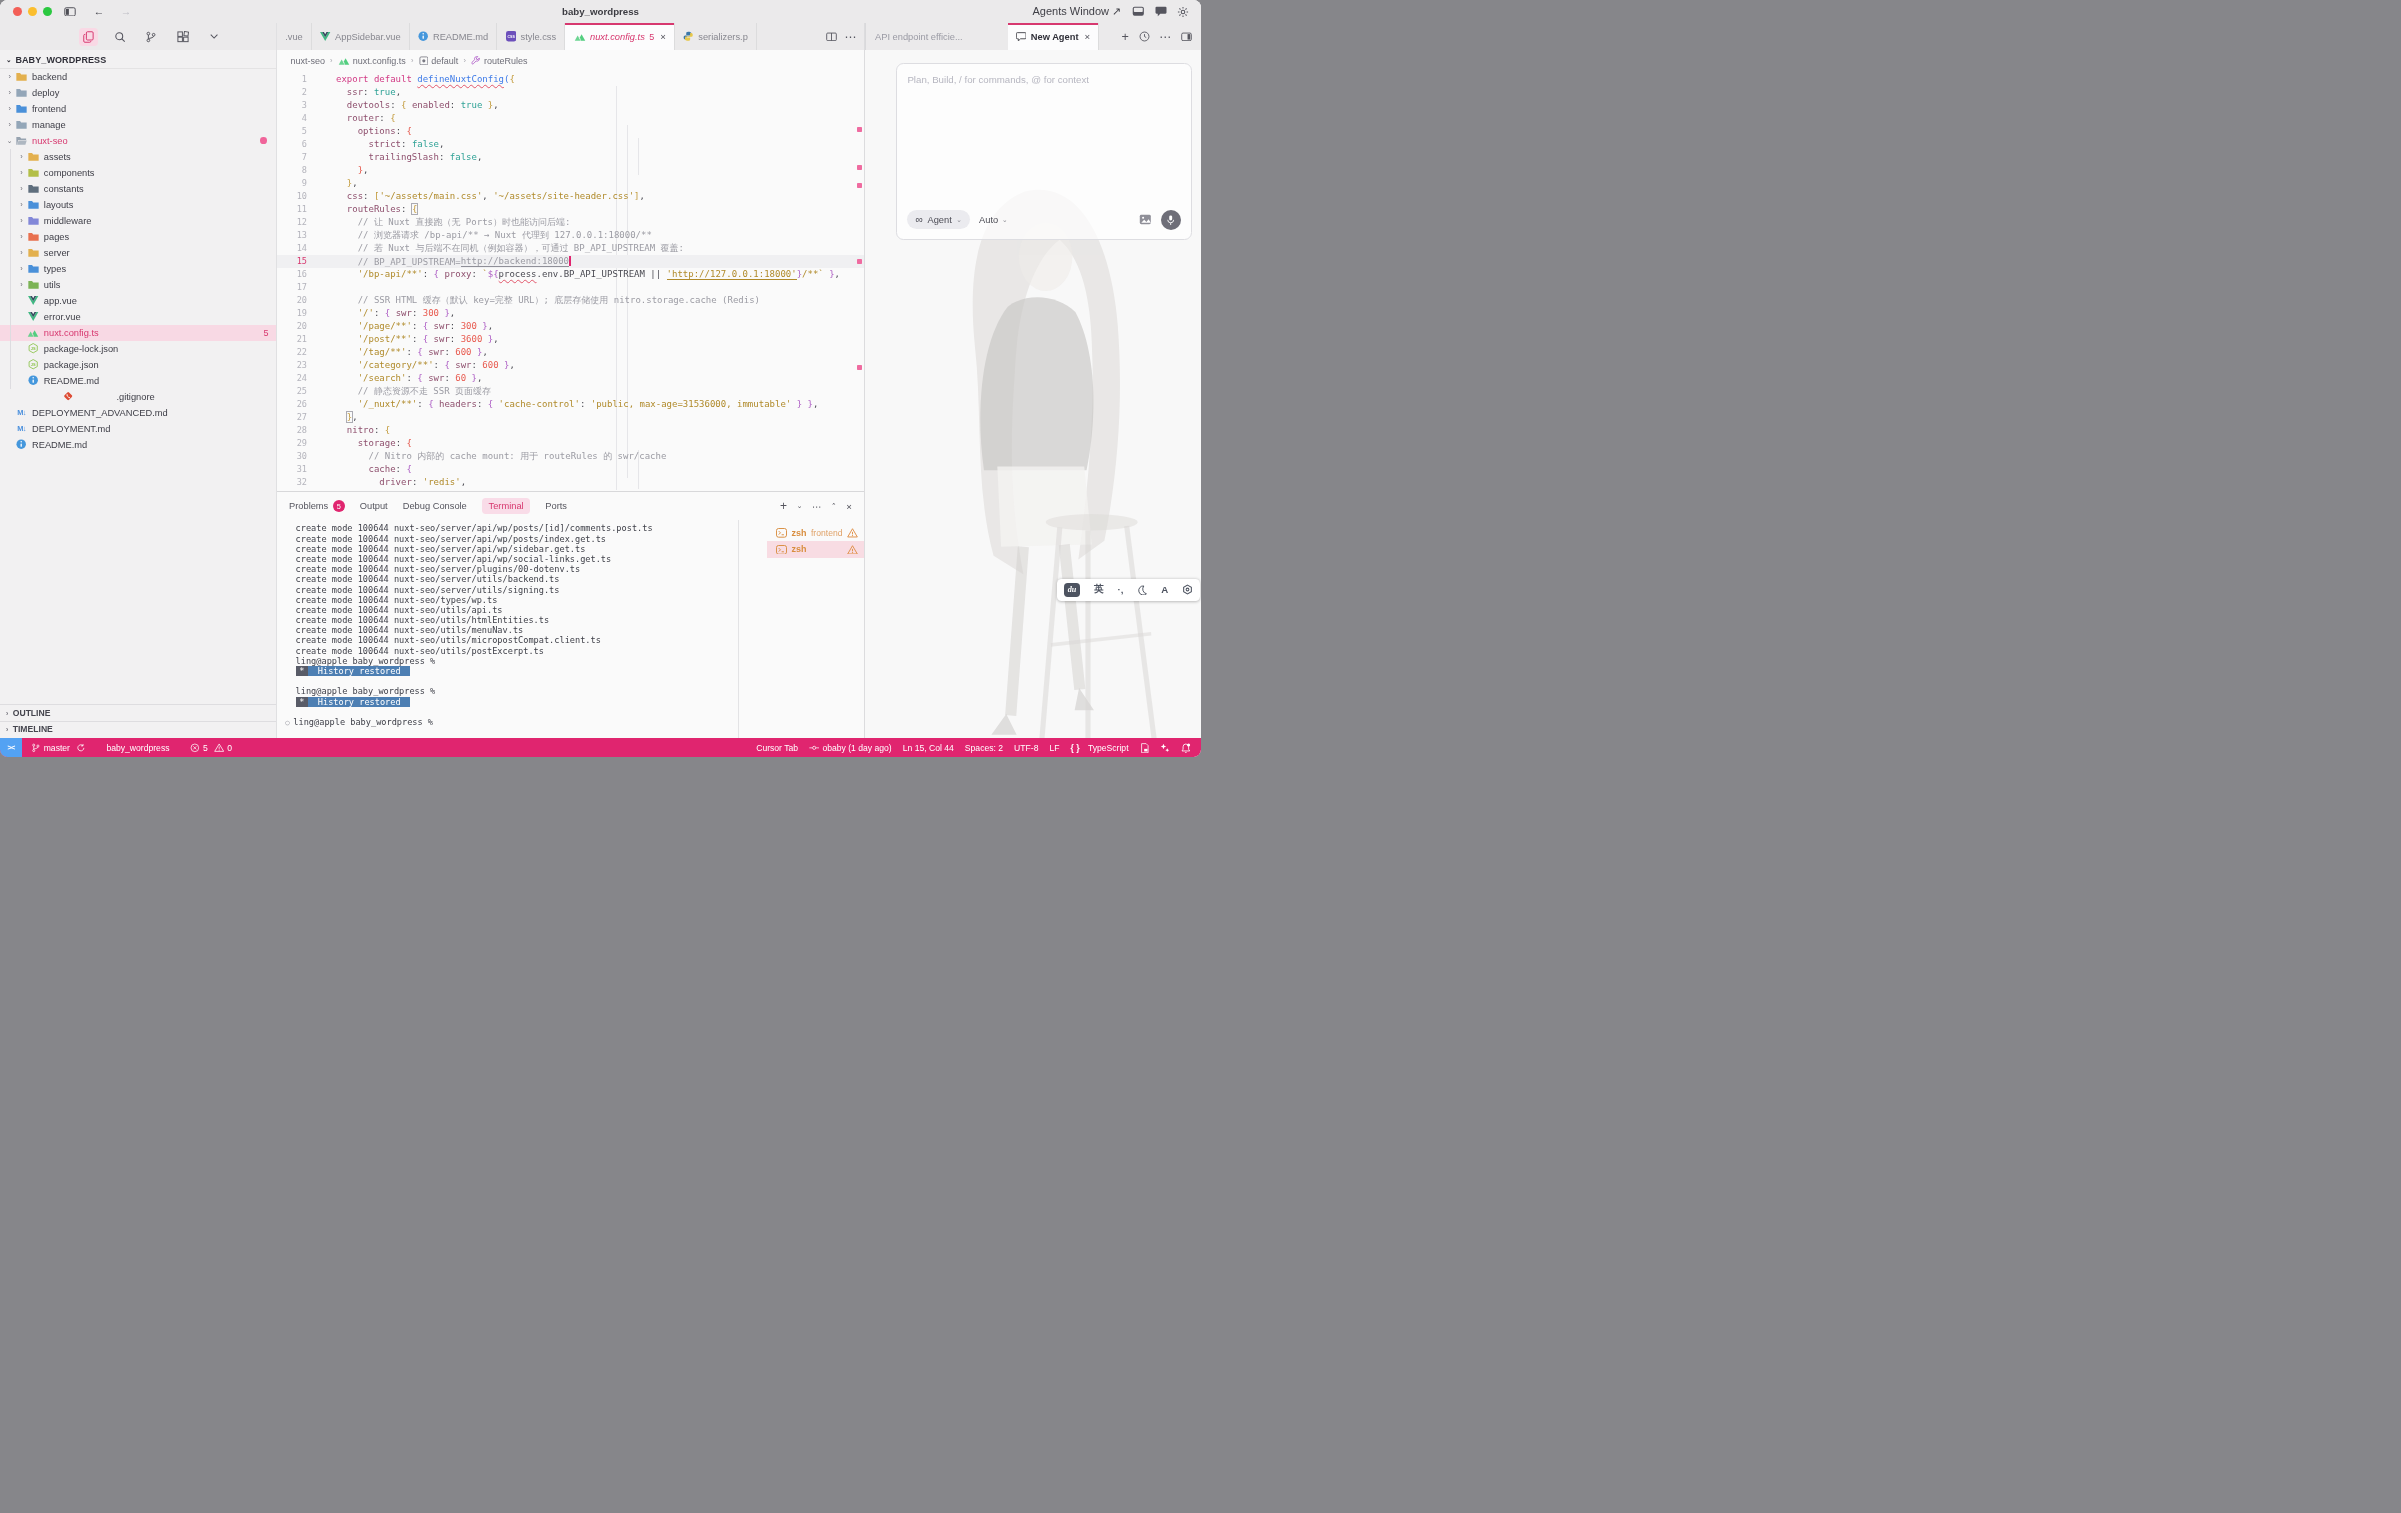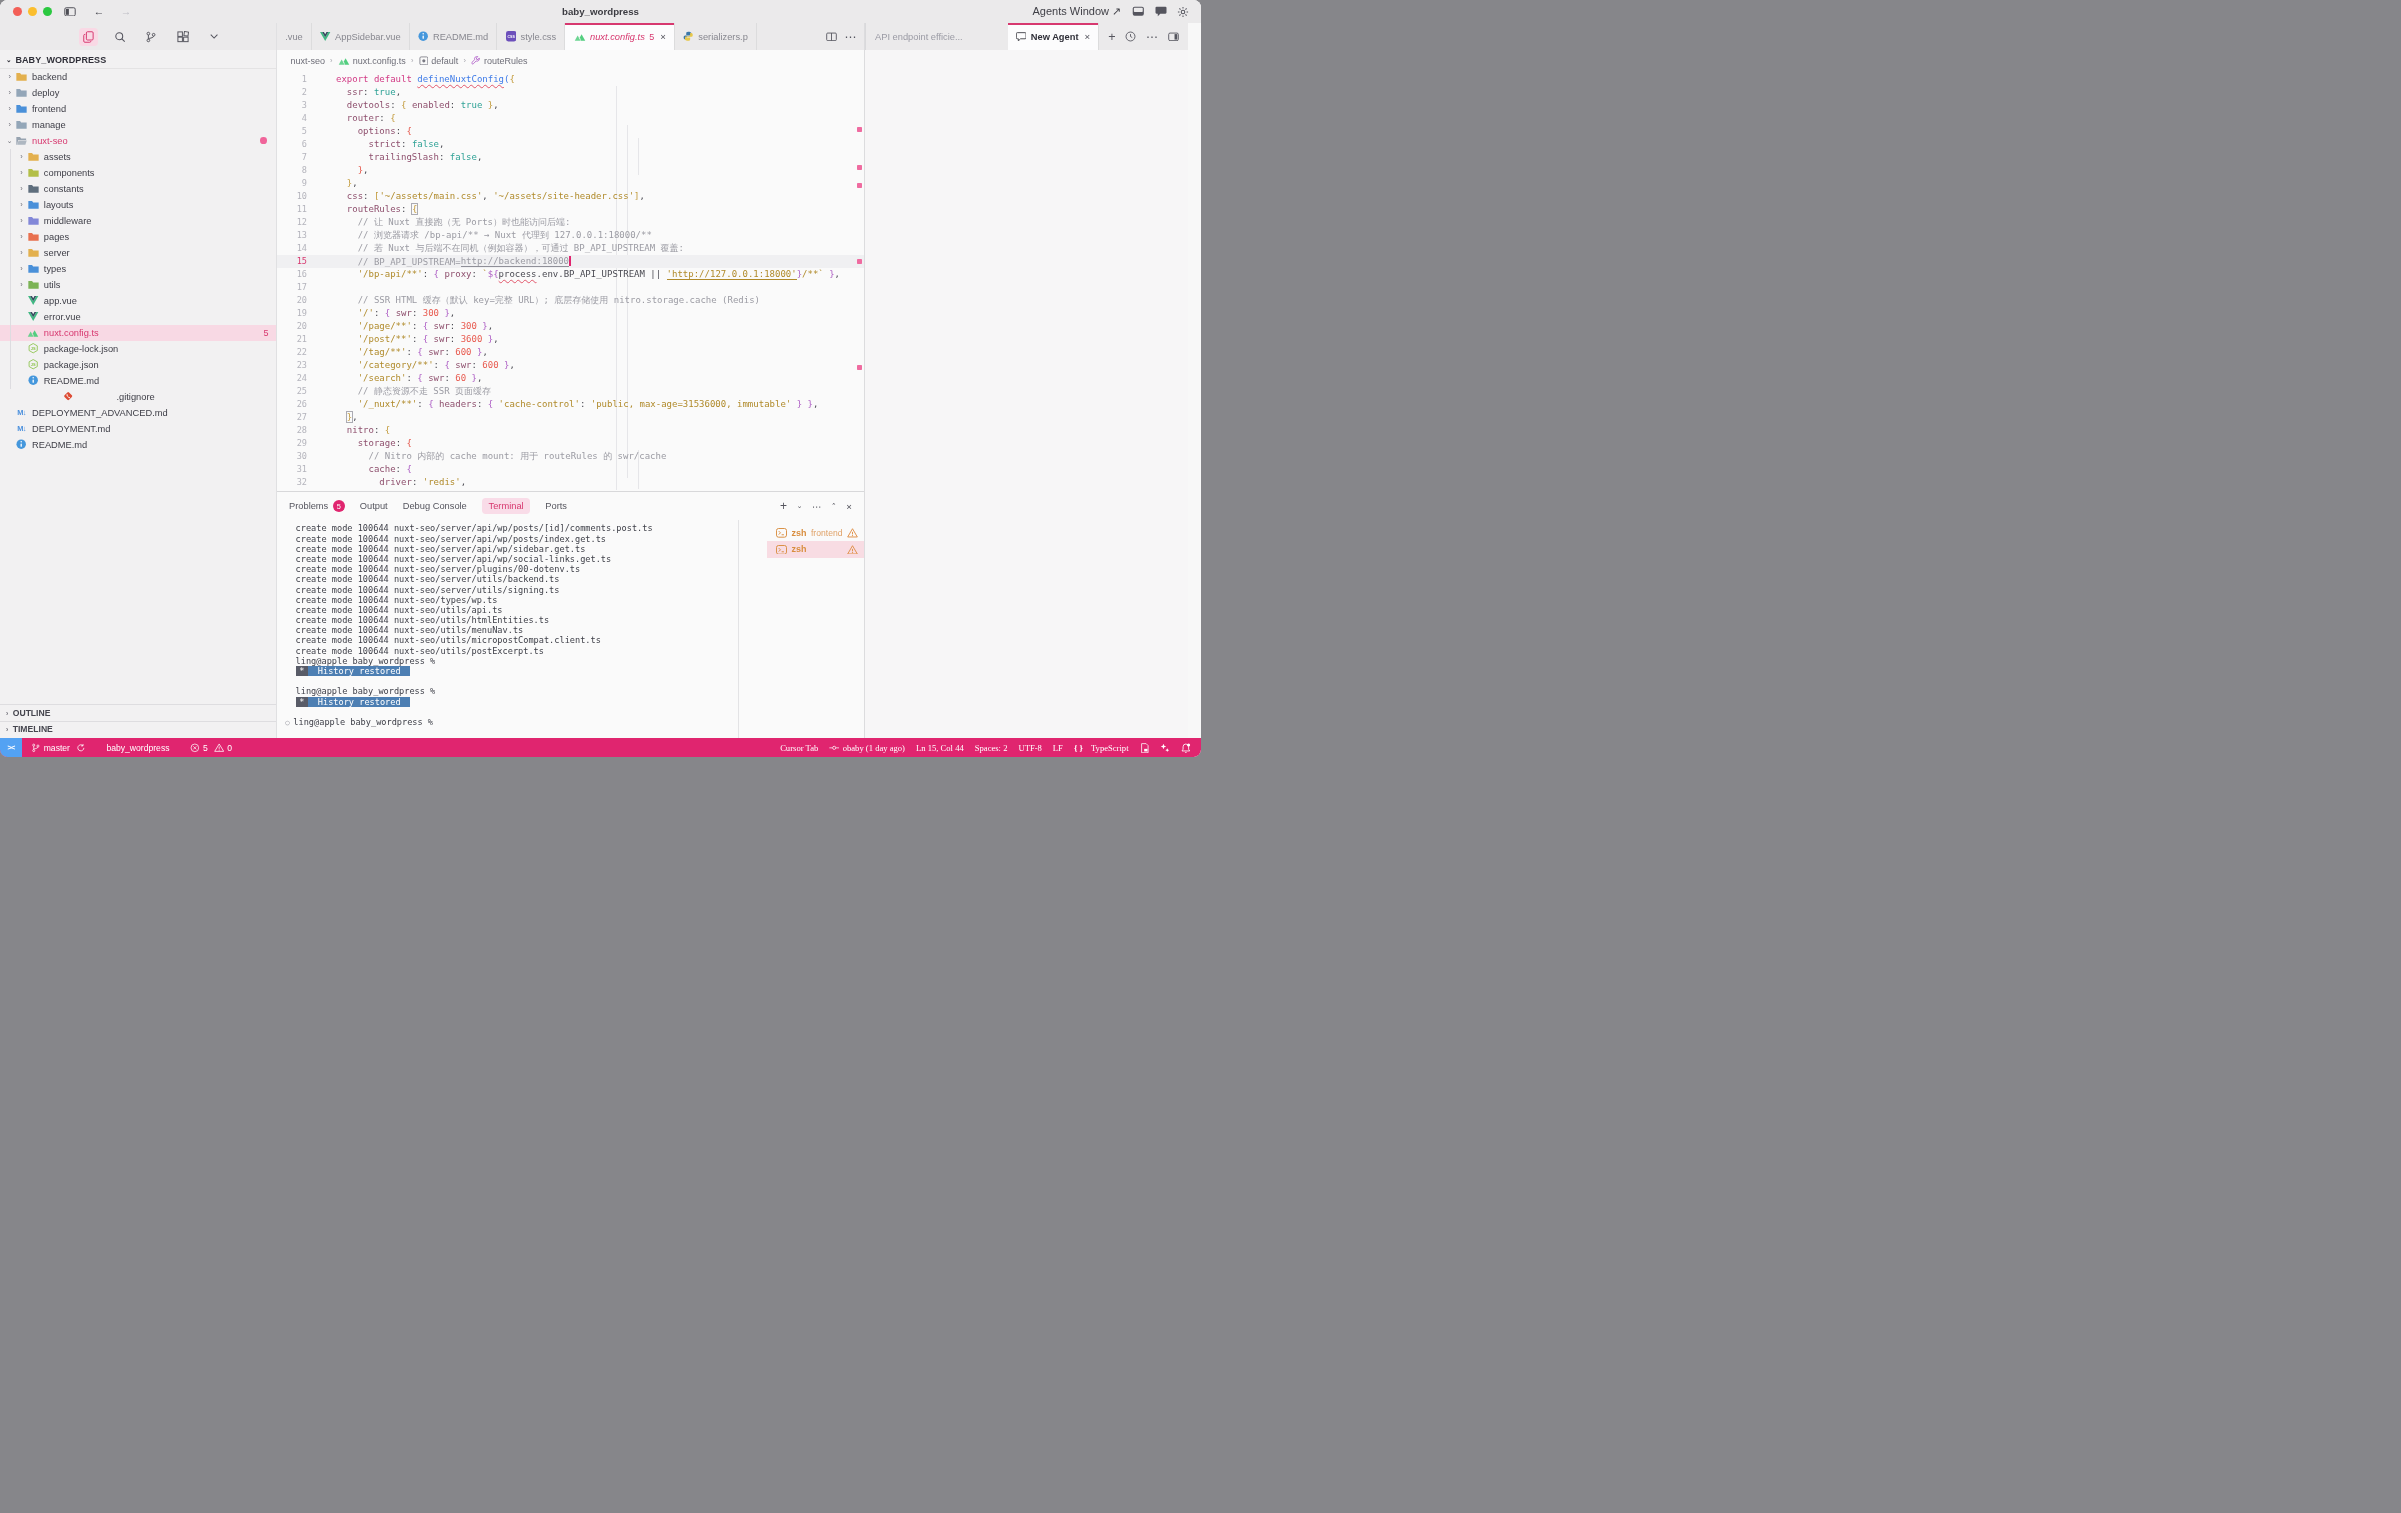--- a/index.html
+++ b/index.html
@@ -87,41 +87,41 @@
   .tline .hist { background:#4d7fb3; color:#fff; padding:0 4.5px; }
   .tline .circ { color:#9a9aa2; margin-left:-10.4px; margin-right:3.7px; font-size:7.4px; }
   .term-list { flex:0 0 118px; border-left:0.7px solid #e3e3e5; padding-top:4.5px;padding-left:28px; }
   .term-row { height:16.4px; display:flex; align-items:center; gap:4.5px; padding:0 6px 0 9px; font-size:9px; color:#d98e3f; }
   .term-row.sel { background:#f8dce3; }
   .term-row .nm { font-weight:600; }
   .term-row .sfx { color:#e0a268; font-size:8.6px; }
   .term-row .warn { margin-left:auto; }
 
   
-  .rightpanel { flex:1; display:flex; flex-direction:row; position:relative; background:#f7f6f7; min-width:0; }
+  .rightpanel { flex:1; display:flex; flex-direction:column; position:relative; background:#f7f6f7; min-width:0; }
   .agent-tabs { height:27px; flex:0 0 27px; background:#ebeaeb; display:flex; align-items:stretch; }
   .ghost-tab { display:flex; align-items:center; padding:0 9px; font-size:9.3px; color:#9a9aa4; white-space:nowrap; }
   .agent-body { flex:1; position:relative; overflow:hidden; background:rgba(250,249,250,.55); }
   .photo { position:absolute; right:0; top:119px; width:336px; height:595px; opacity:.30; pointer-events:none; }
   .chatcard { position:absolute; left:31px; top:13.4px; width:296px; height:177px; background:rgba(255,255,255,.72); border:0.7px solid #dddde1; border-radius:7.4px; padding:9.7px 10.4px; display:flex; flex-direction:column; }
   .chatcard .ph { color:#b6b6c0; font-size:9.7px; }
   .chatcard .bottom { margin-top:auto; display:flex; align-items:center; gap:9px; }
   .pill { background:#ebebef; border-radius:9.7px; height:19.3px; display:flex; align-items:center; gap:4.5px; padding:0 8.2px; font-size:9.3px; color:#4c4c55; }
   .mode { font-size:9.3px; color:#4c4c55; display:flex; gap:3.7px; align-items:center; }
   .chatcard .spacer { flex:1; }
   .cc-ico { color:#8f8f98; }
   .mic { width:20px; height:20px; border-radius:50%; background:#6e6e78; color:#fff; display:flex; align-items:center; justify-content:center; }
   .imebar { position:absolute; left:192px; top:529px; width:143px; height:21.6px; background:#fff; border-radius:4.5px; box-shadow:0 0.7px 3px rgba(0,0,0,.25); display:flex; align-items:center; justify-content:space-around; color:#4d5360; font-size:9.7px; font-weight:700; }
 
   
   .statusbar { height:18.6px; flex:0 0 18.6px; background:#e0256f; display:flex; align-items:center; color:#fff; font-size:8.6px; }
   .sb-remote { width:22px; height:18.6px; background:#53a2f3; display:flex; align-items:center; justify-content:center; font-weight:700; font-size:7.4px; letter-spacing:-0.7px; }
   .sb-left { display:flex; align-items:center; gap:10.4px; margin-left:9px; }
   .sb-item { display:flex; align-items:center; gap:3px; white-space:nowrap; }
-  .sb-right { margin-left:auto; display:flex; align-items:center; gap:11px; margin-right:10.4px;font-family:Liberation Serif, serif; }
+  .sb-right { margin-left:auto; display:flex; align-items:center; gap:11px; margin-right:10.4px; }
   svg { display:block; }
   .mdico { color:#4a8fdd; font-weight:700; font-size:7.4px; letter-spacing:-0.7px; }
 </style>
 </head>
 <body>
 
 <div class="window">
 
   <div class="titlebar">
     <div class="traffic">

